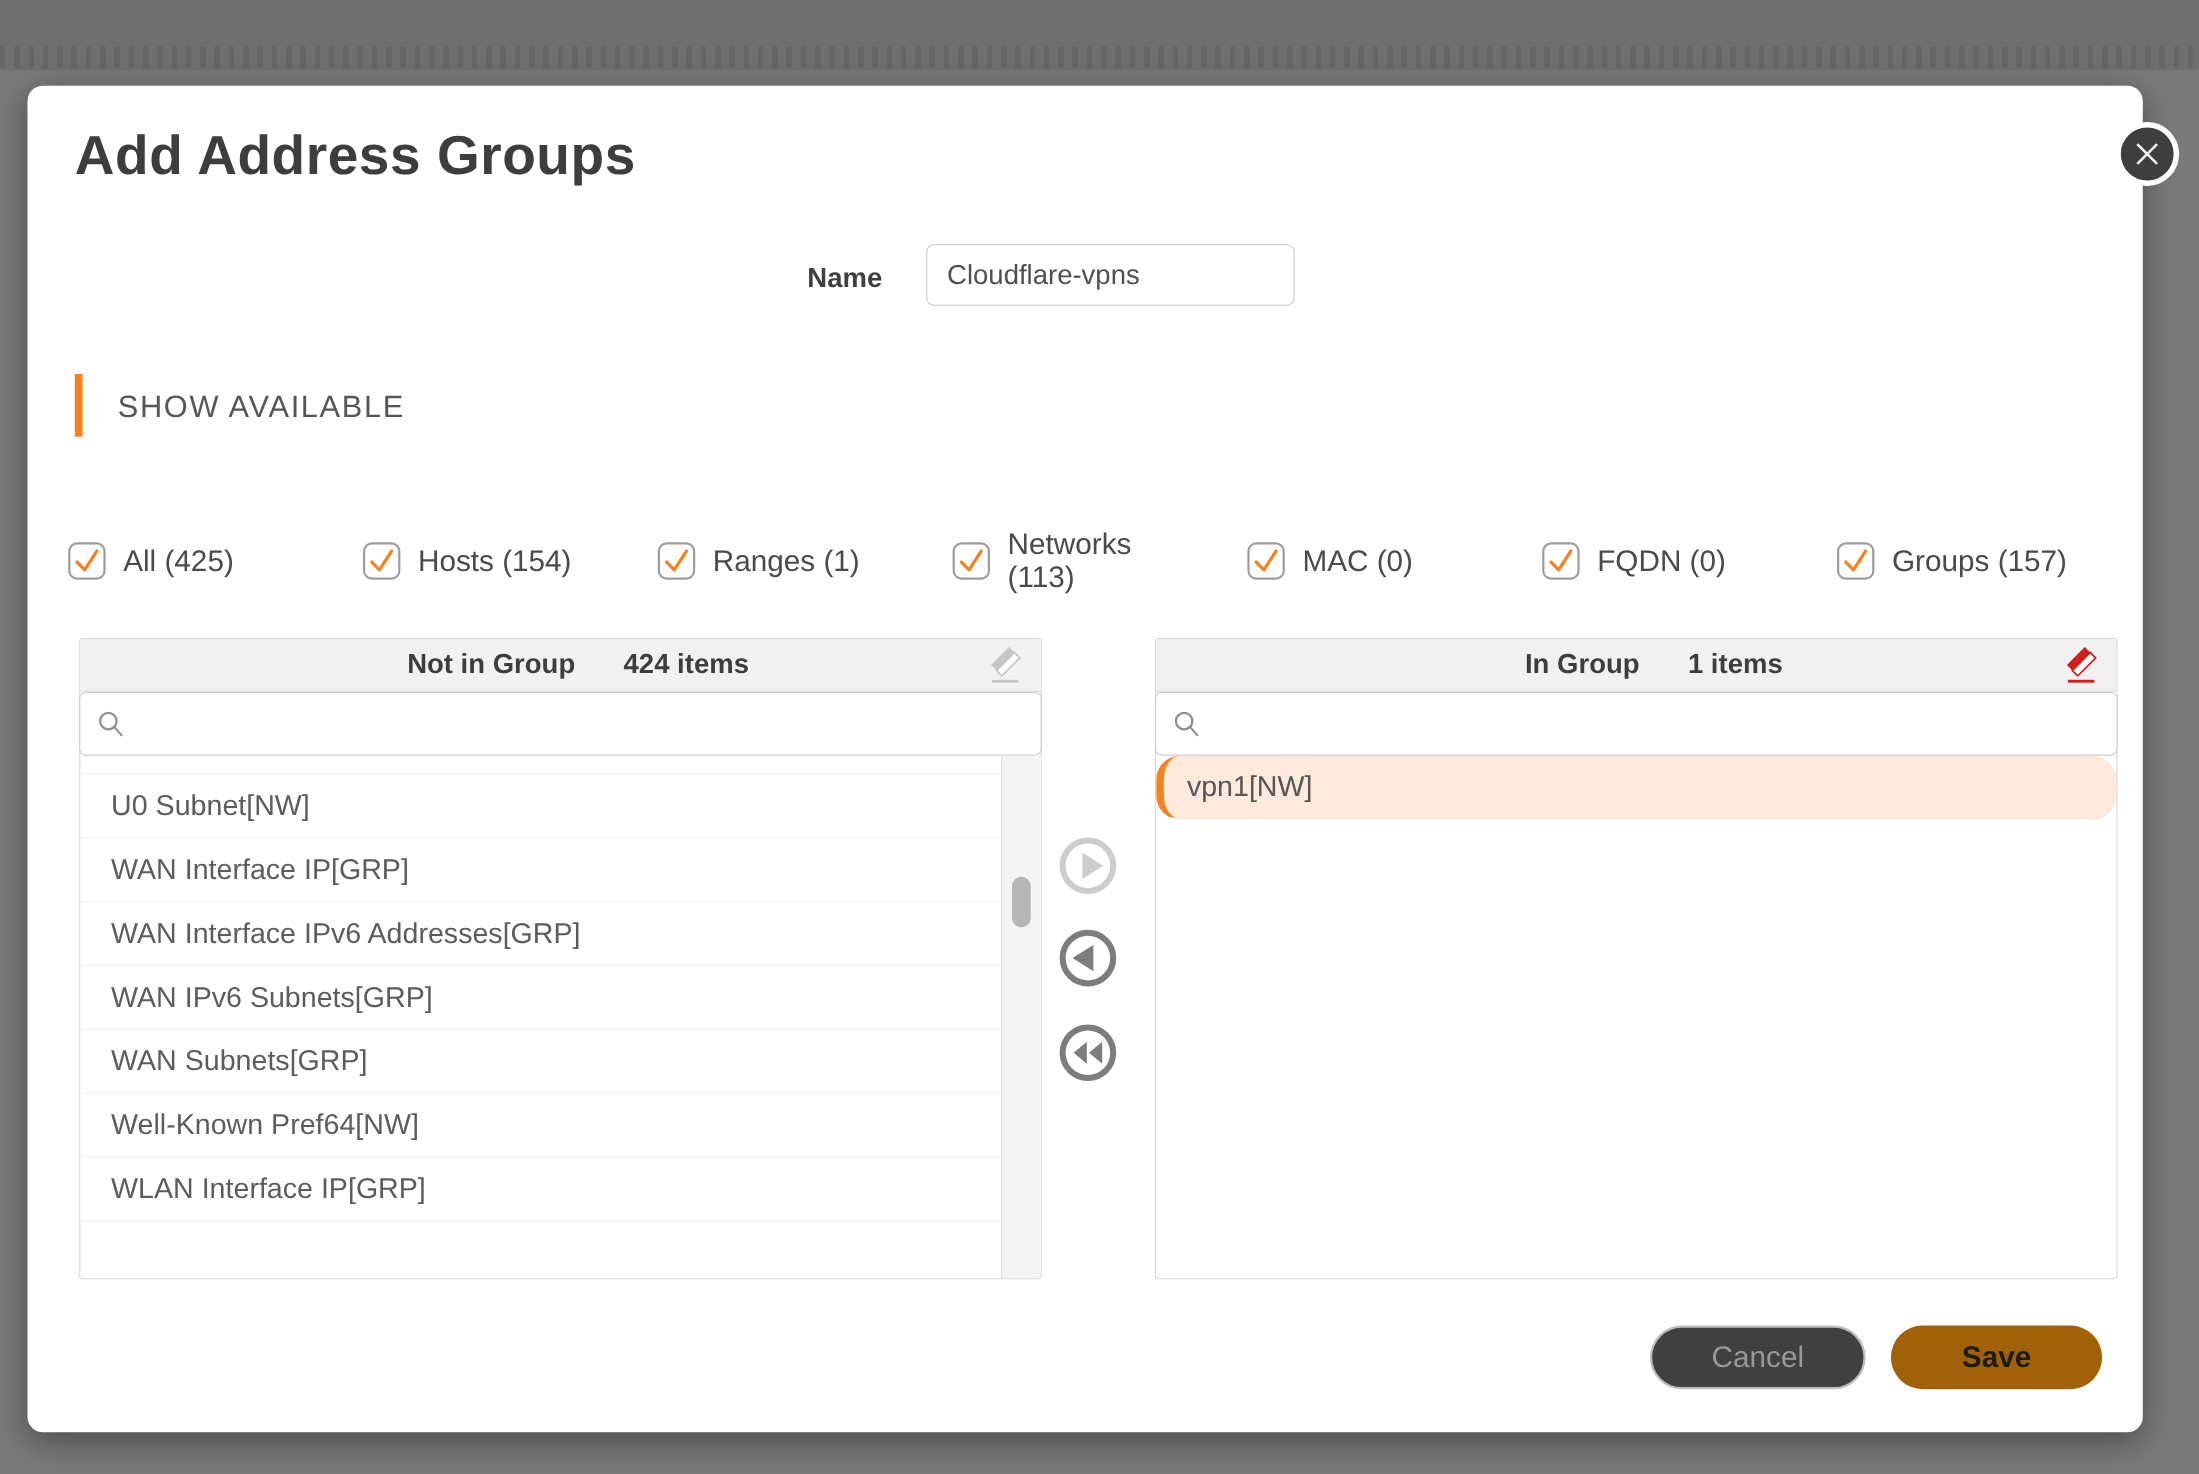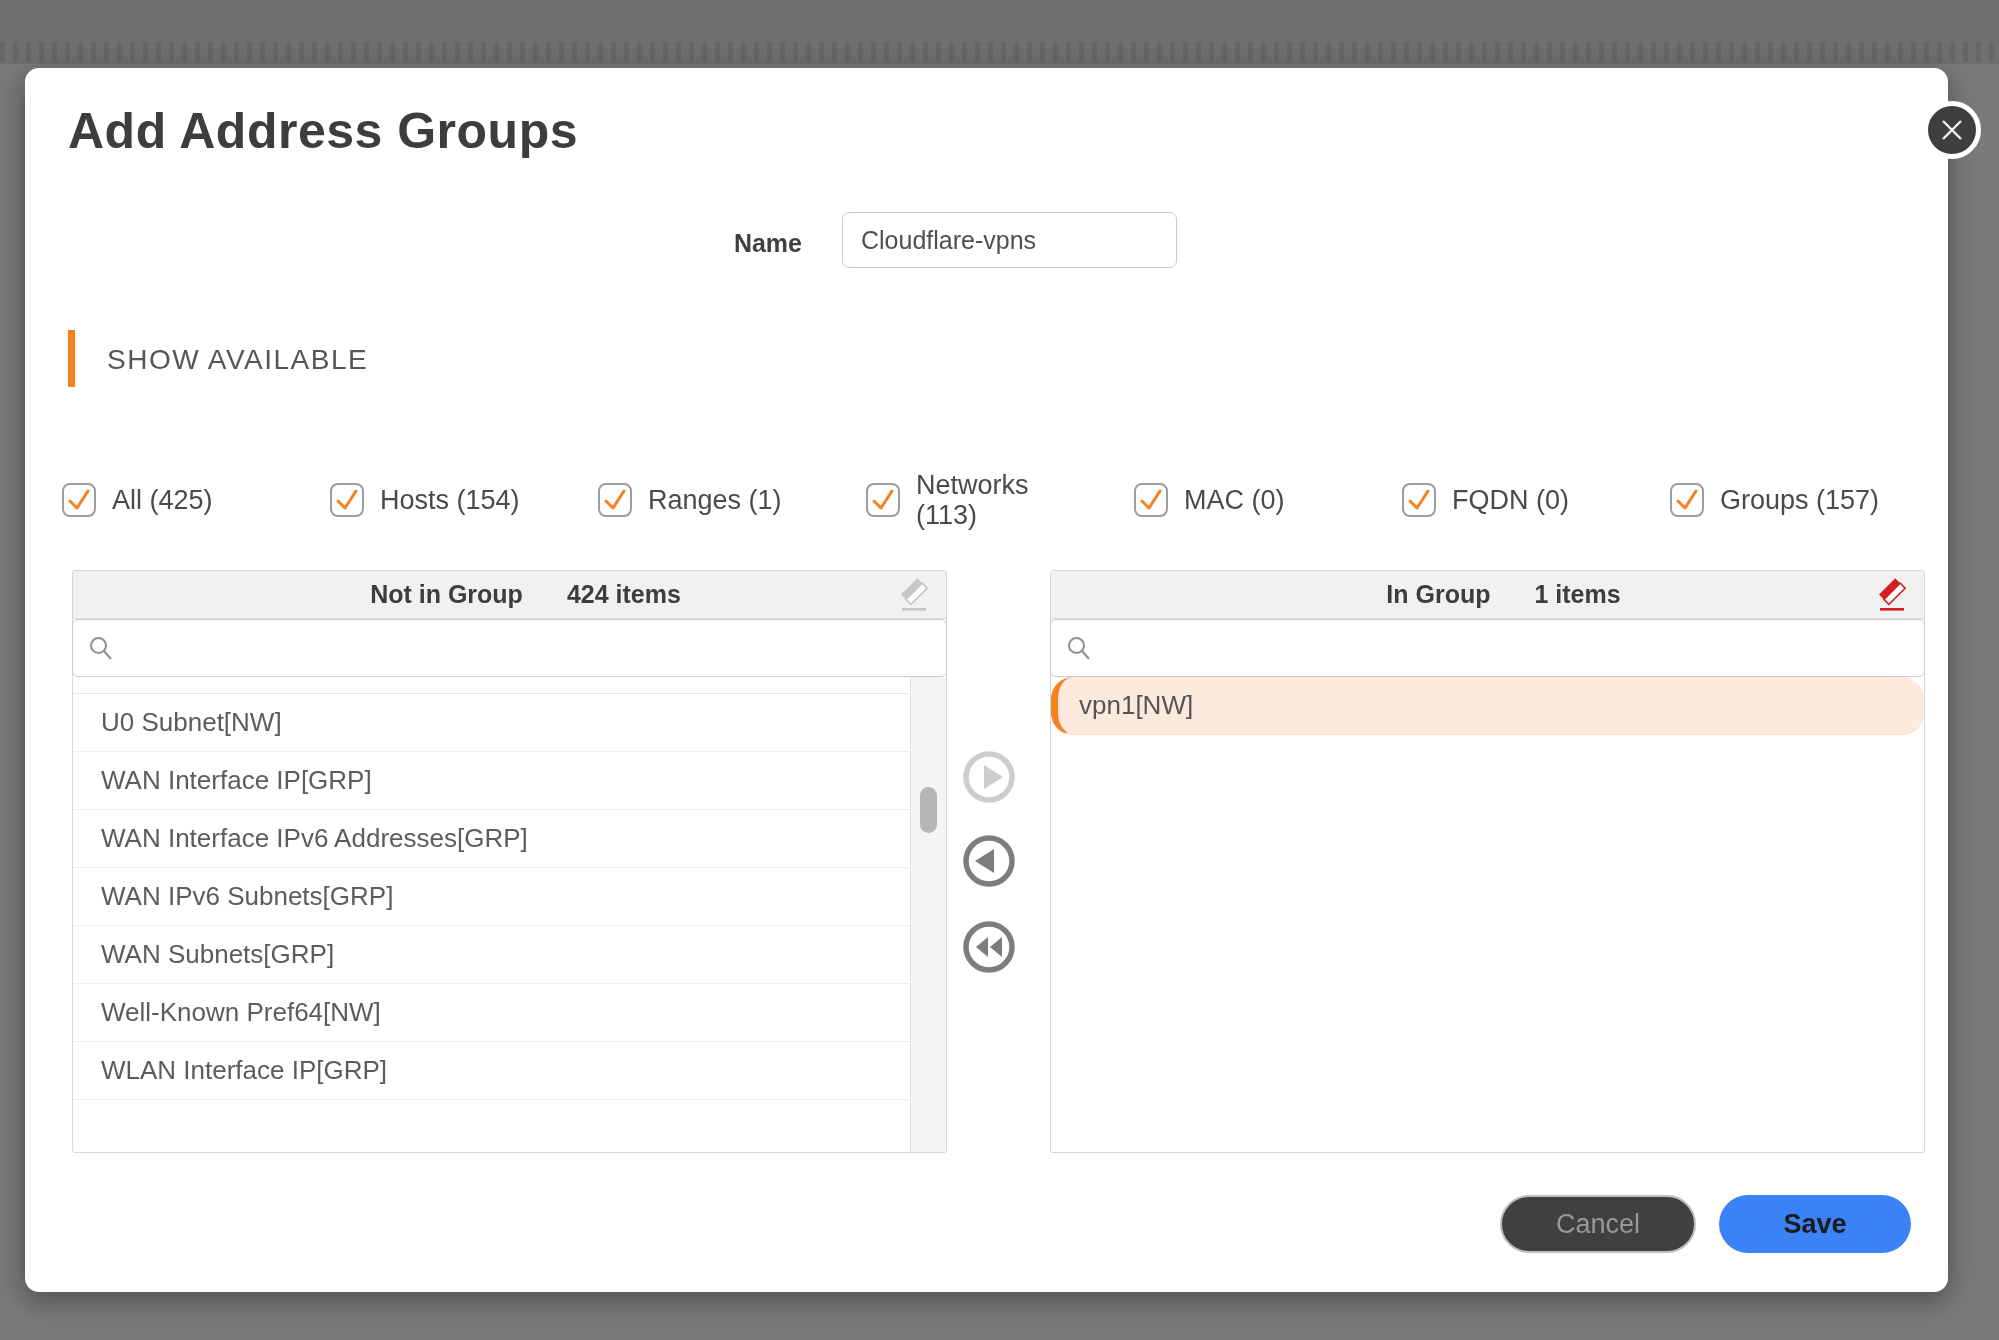--- a/index.html
+++ b/index.html
@@ -9,21 +9,21 @@
 
   #canvas { position:relative; width:1999px; height:1340px; background:#7a7a7a; }
 
   
   .backdrop-band { left:0; right:0; top:0; height:64px; background:#6f6f6f; }
   .backdrop-band::after { content:""; position:absolute; left:0; right:0; top:42px; height:20px;
     background:repeating-linear-gradient(90deg, rgba(0,0,0,.12) 0 5px, rgba(0,0,0,0) 5px 13px);
     opacity:.65; }
 
   
-  .modal { left:25px; top:68px; width:1923px; height:1224px; background:#ffffff;
+  .modal { left:25px; top:78px; width:1923px; height:1224px; background:#ffffff;
     border-radius:14px; box-shadow:0 8px 30px rgba(0,0,0,.38); }
 
   .modal-title { left:43px; top:34px; font-size:50px; font-weight:600; color:#3d3d3d; letter-spacing:.5px; }
 
   .close-btn { left:1898px; top:33px; width:58px; height:58px; border-radius:50%;
     background:#3e3e3e; border:5px solid #ffffff; cursor:pointer;
     display:flex; align-items:center; justify-content:center; }
 
   
   .name-label { left:652px; top:160px; width:125px; text-align:right; font-size:25px; font-weight:bold; color:#3f3f3f; line-height:30px; }
@@ -68,21 +68,21 @@
 
   
   .xfer { width:56px; height:56px; cursor:pointer; }
   .xfer.b1 { left:936px; top:681px; }
   .xfer.b2 { left:936px; top:765px; }
   .xfer.b3 { left:936px; top:851px; }
 
   
   .btn { top:1127px; height:58px; border-radius:29px; font-size:27px; display:flex; align-items:center; justify-content:center; cursor:pointer; }
   .btn-cancel { left:1475px; width:196px; background:#404040; border:2px solid #bdbdbd; color:#989898; }
-  .btn-save   { left:1694px; width:192px; background:#3b82f6; border:none; color:#1c1c1c; font-weight:600; }
+  .btn-save   { left:1694px; width:192px; background:#a16207; border:none; color:#1c1c1c; font-weight:600; }
 </style>
 </head>
 <body>
 
 <div id="canvas">
   <div class="abs backdrop-band"></div>
 
   <div class="abs modal">
 
     <div class="abs modal-title">Add Address Groups</div>

